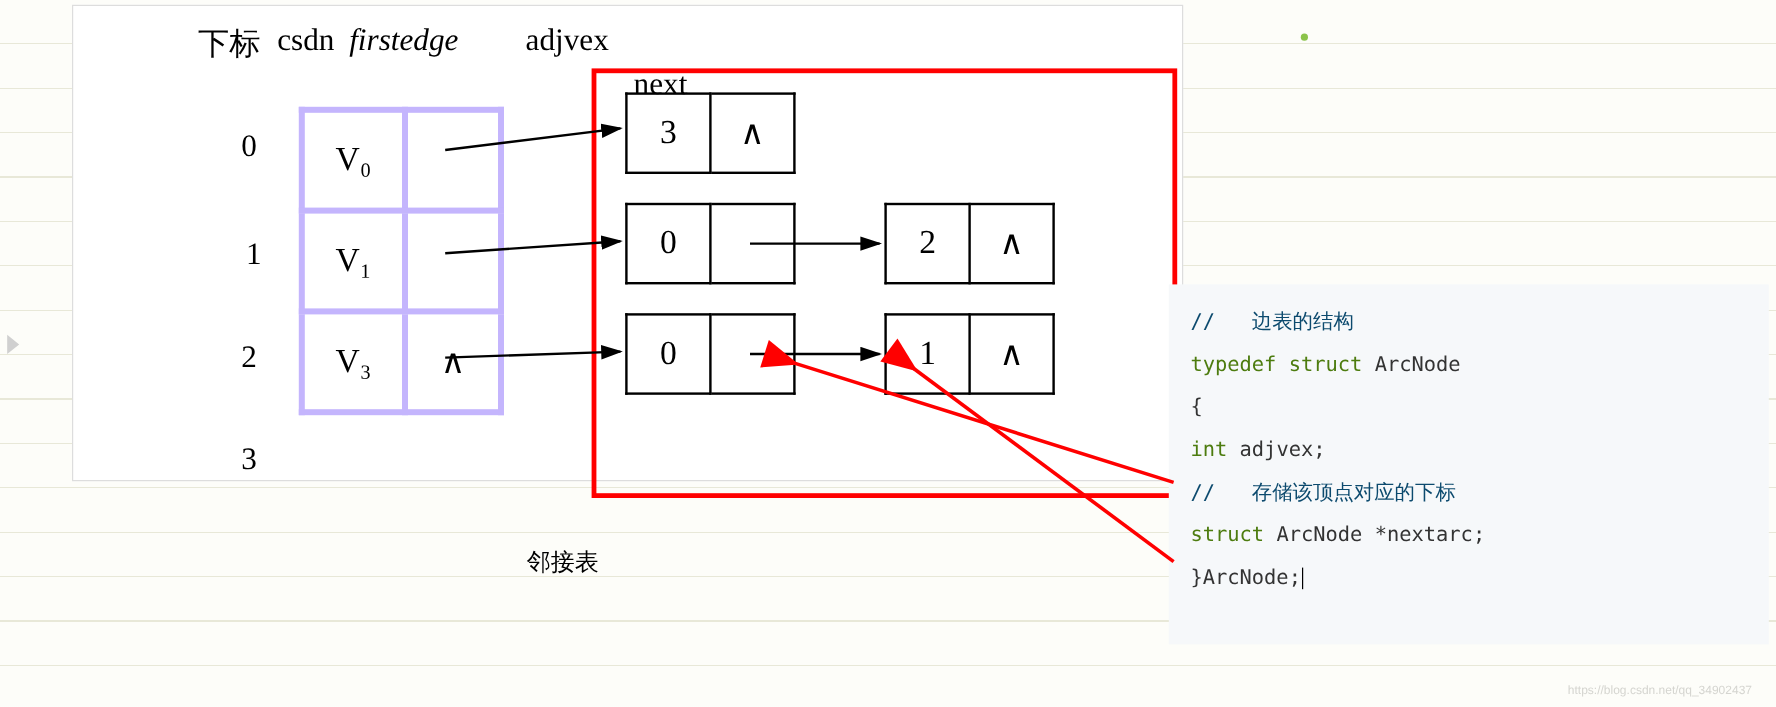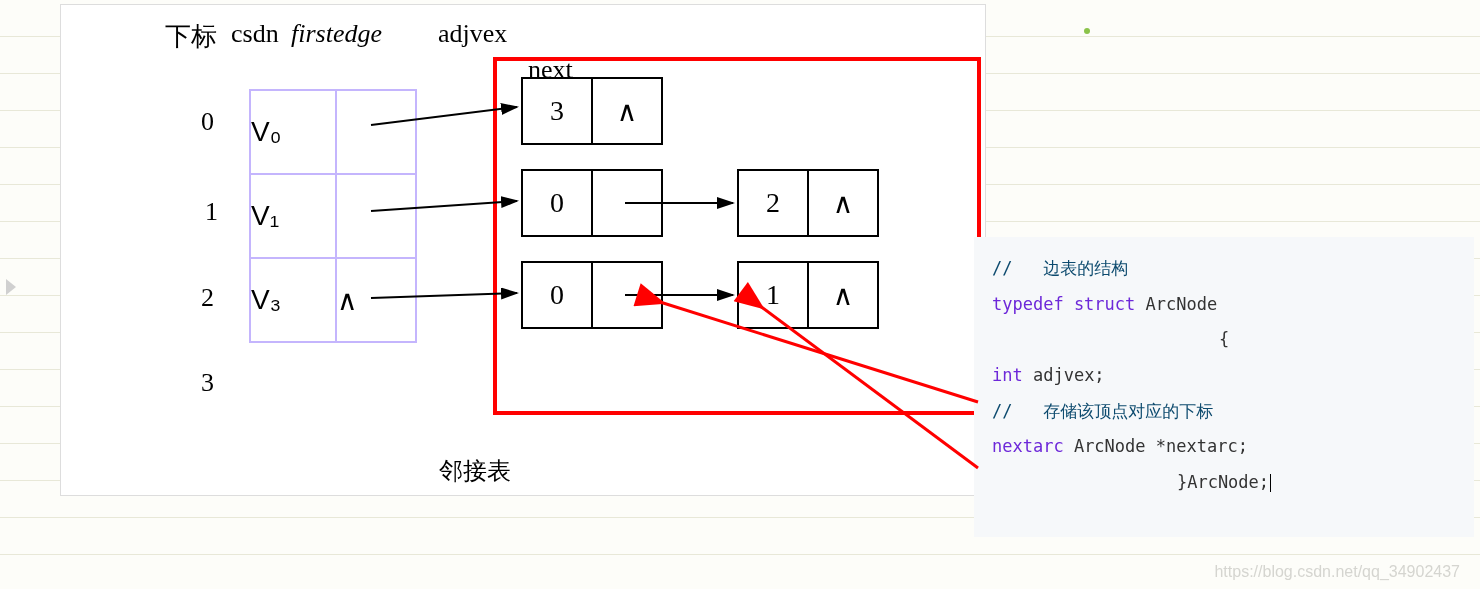--- a/index.html
+++ b/index.html
@@ -32,21 +32,21 @@
       top: 28px;
       width: 6px; height: 6px;
       border-radius: 50%;
       background: #8bc34a;
     }
     .diagram-image {
       position: absolute;
       left: 60px;
       top: 4px;
       width: 926px;
-      height: 492px;
+      height: 397px;
       background: #fff;
       border: 1px solid #ddd;
     }
     .headers {
       position: absolute;
       top: 14px;
       font-size: 26px;
       font-family: "SimSun", serif;
       color: #000;
       white-space: pre;
@@ -74,24 +74,25 @@
     .idx1 { left: 144px; top: 192px; }
     .idx2 { left: 140px; top: 278px; }
     .idx3 { left: 140px; top: 363px; }
     .vertex-table {
       position: absolute;
       left: 188px;
       top: 84px;
       border-collapse: collapse;
     }
     .vertex-table td {
-      border: 2px solid #c4b5fd;
+      border: 5px solid #c4b5fd;
       width: 86px;
       height: 84px;
-      font-family: Liberation Sans, sans-serif;
+      text-align: center;
+      font-family: Liberation Serif, serif;
       font-size: 28px;
       vertical-align: middle;
     }
     .vertex-table td.ptr { width: 80px; }
     .null-sym { font-family: "SimSun", serif; font-size: 30px; }
     .node {
       position: absolute;
       border-collapse: collapse;
     }
     .node td {
@@ -106,21 +107,21 @@
     .n00 { left: 460px; top: 72px; }
     .n10 { left: 460px; top: 164px; }
     .n11 { left: 676px; top: 164px; }
     .n20 { left: 460px; top: 256px; }
     .n21 { left: 676px; top: 256px; }
     .caption {
       position: absolute;
       left: 378px;
       top: 450px;
       font-family: "SimSun", serif;
-      font-size: 24px;
+      font-size: 20px;
       color: #000;
     }
     svg.arrows {
       position: absolute;
       left: 0; top: 0;
       width: 926px;
       height: 525px;
       pointer-events: none;
     }
     .code-panel {
@@ -131,41 +132,41 @@
       height: 300px;
       background: #f6f8fa;
       padding: 14px 18px;
       font-family: "Consolas", monospace;
       font-size: 17px;
       line-height: 2.1;
       color: #333;
     }
     .code-line { white-space: pre; }
     .cmt { color: #0c4a6e; }
-    .kw { color: #6d28d9; }
-    .plain { color: #333; text-align: center; }
+    .kw { color: #4d7c0f; }
+    .plain { color: #333; }
     .cursor {
       display: inline-block;
       width: 1px;
       height: 18px;
       background: #000;
       vertical-align: middle;
       margin-left: 1px;
     }
     svg.red-arrows {
       position: absolute;
       left: 0; top: 0;
       width: 1480px; height: 589px;
       pointer-events: none;
     }
     .watermark {
       position: absolute;
       right: 20px;
       bottom: 8px;
-      font-size: 16px;
+      font-size: 10px;
       color: #d5d5d0;
       font-family: Arial, sans-serif;
     }
   </style>
 </head>
 <body>
 
 <div class="triangle-marker"></div>
 <div class="green-dot"></div>
 
@@ -256,21 +257,21 @@
 
   <div class="caption">邻接表</div>
 </div>
 
 <div class="code-panel">
   <div class="code-line"><span class="cmt">//   边表的结构</span></div>
   <div class="code-line"><span class="kw">typedef struct</span><span class="plain"> ArcNode</span></div>
   <div class="code-line plain">{</div>
   <div class="code-line"><span class="kw">int</span><span class="plain"> adjvex;</span></div>
   <div class="code-line"><span class="cmt">//   存储该顶点对应的下标</span></div>
-  <div class="code-line"><span class="kw">nextarc</span><span class="plain"> ArcNode *nextarc;</span></div>
+  <div class="code-line"><span class="kw">struct</span><span class="plain"> ArcNode *nextarc;</span></div>
   <div class="code-line plain"><span>}ArcNode;</span><span class="cursor"></span></div>
 </div>
 
 <svg class="red-arrows">
   <defs>
     <marker id="rah" markerWidth="12" markerHeight="12" refX="2" refY="4" orient="auto">
       <path d="M10,0 L0,4 L10,8 Z" fill="#ff0000"></path>
     </marker>
   </defs>
   <line x1="978" y1="402" x2="660" y2="302" stroke="#ff0000" stroke-width="3" marker-end="url(#rah)"></line>

